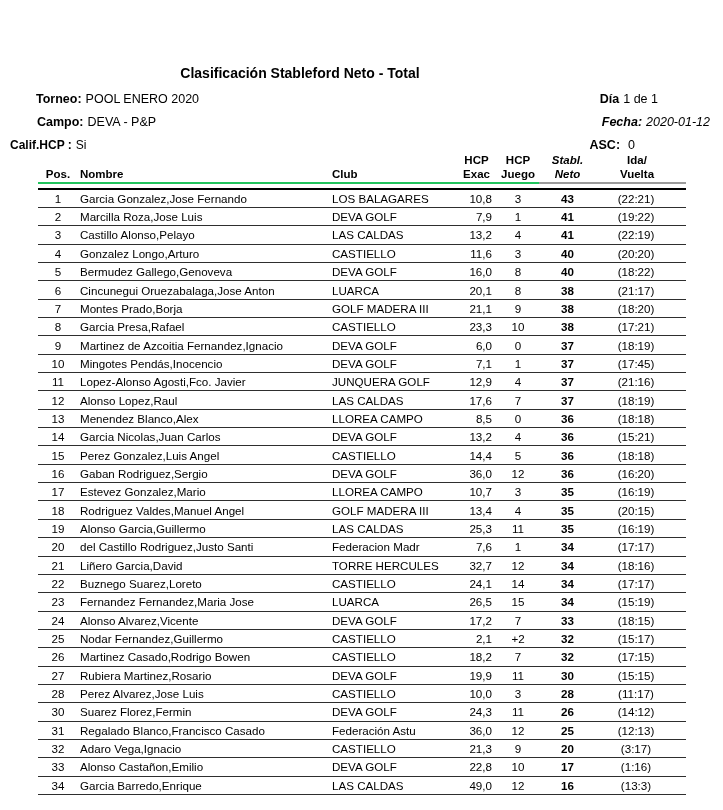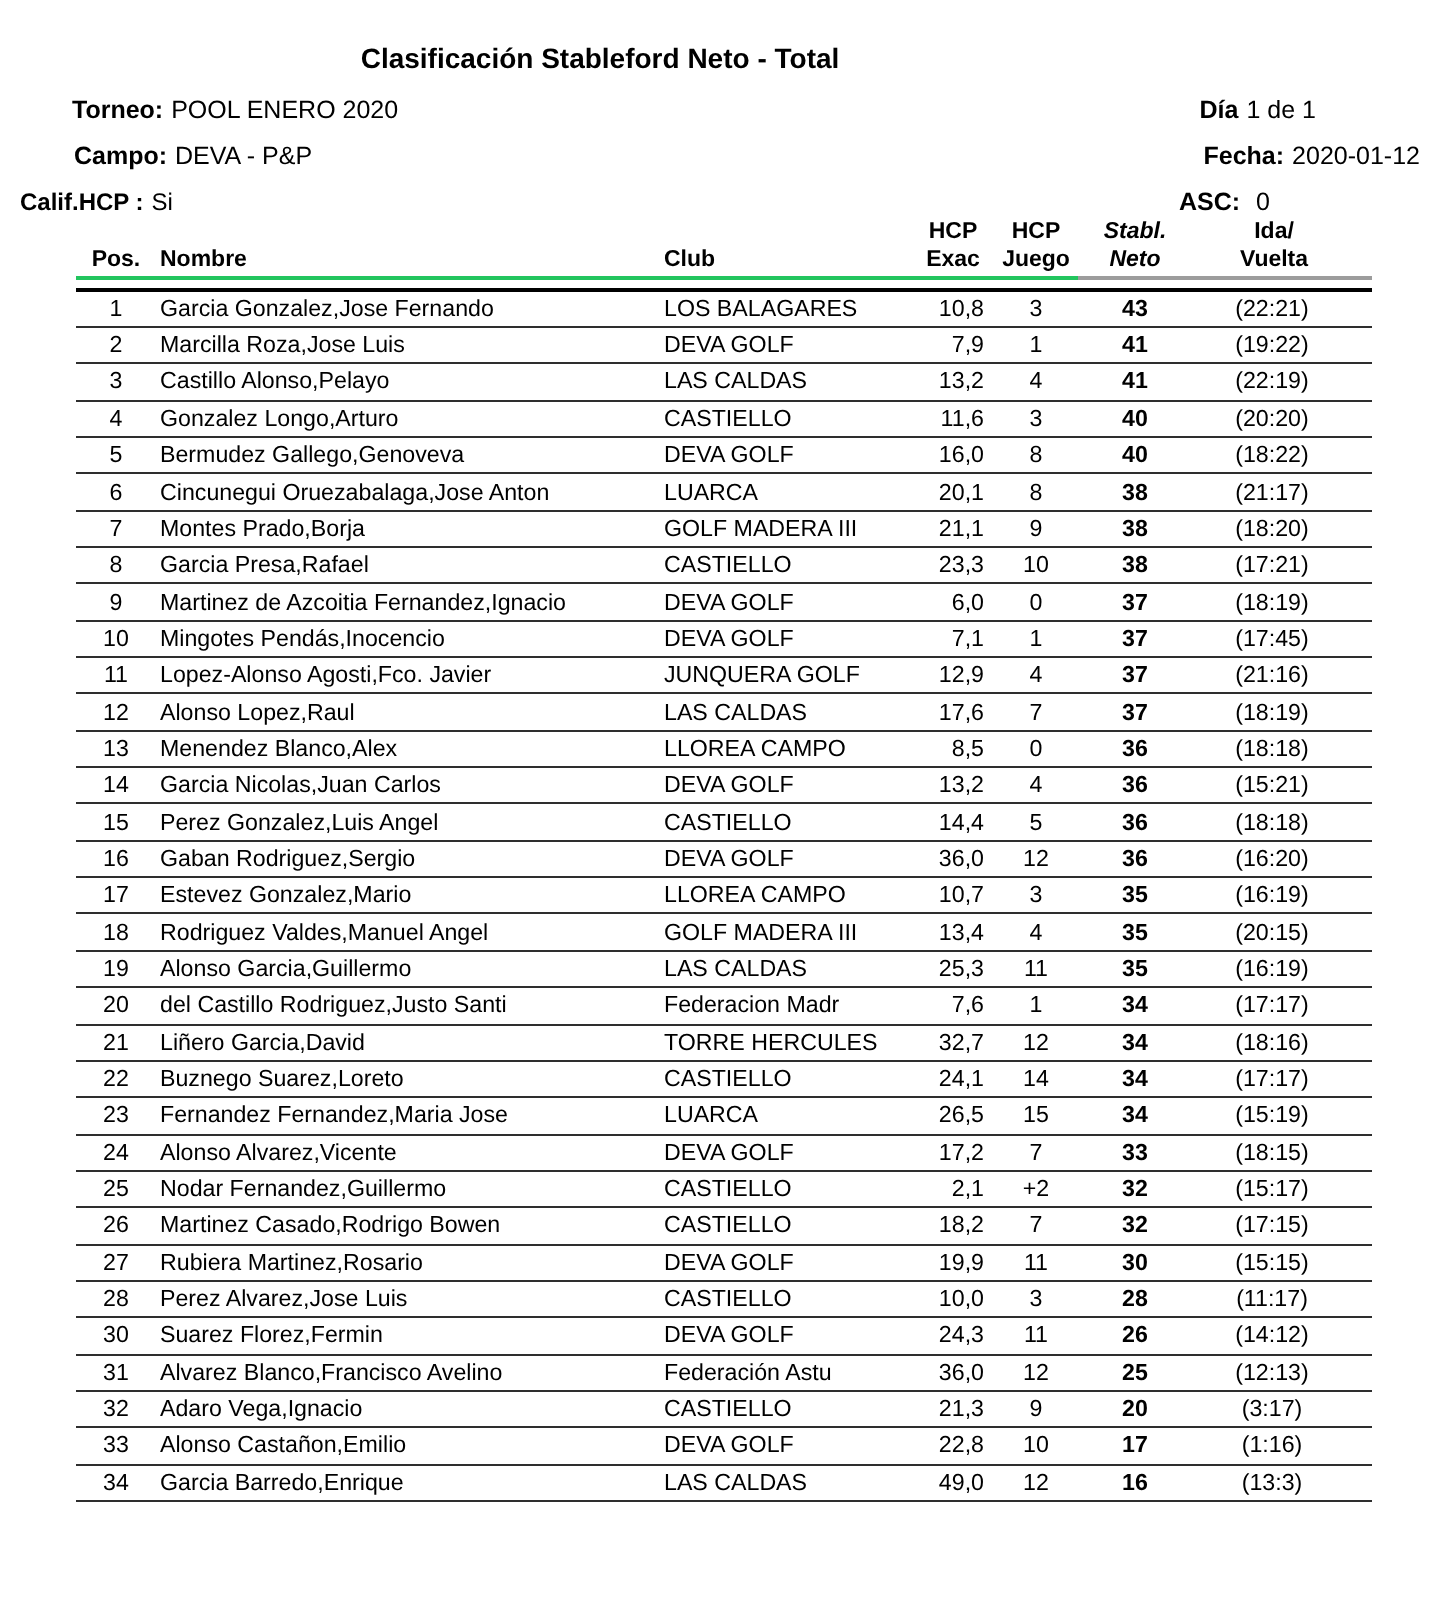--- a/index.html
+++ b/index.html
@@ -4,34 +4,35 @@
 <style>
   * { margin:0; padding:0; box-sizing:border-box; }
   html,body { background:#fff; }
   .page {
     position:relative;
     width:723px; height:756px;
     background:#fff;
     color:#000;
     font-family:"Liberation Sans","DejaVu Sans",sans-serif;
     overflow:hidden;
+    margin-top:44px;
   }
   .title {
     position:absolute; top:21px; left:0; width:600px;
     text-align:center;
     font-size:14px; font-weight:bold;
   }
   .meta-line { position:absolute; font-size:12.5px; white-space:nowrap; }
   .meta-label { font-weight:bold;text-align:center; }
   .meta-value { font-weight:normal; }
   .ml-torneo { top:48px; left:36px; }
   .ml-campo  { top:71px; left:37px; }
   .ml-calif  { top:94px; left:10px; font-size:12px; }
   .mr-dia    { top:48px; right:65px; }
-  .mr-fecha  { top:71px; right:13px; }
+  .mr-fecha  { top:71px; right:13px;font-style:italic; }
   .mr-asc    { top:94px; right:88px; }
   .gap { display:inline-block; width:4px; }
 
   table.results {
     position:absolute; top:110px; left:38px;
     width:648px;
     border-collapse:collapse;
     table-layout:fixed;
   }
   col.c-pos   { width:40px; }
@@ -398,21 +399,21 @@
       <td class="pos">30</td>
       <td class="nombre">Suarez Florez,Fermin</td>
       <td class="club">DEVA GOLF</td>
       <td class="exac">24,3</td>
       <td class="juego">11</td>
       <td class="neto">26</td>
       <td class="ida">(14:12)</td>
     </tr>
         <tr>
       <td class="pos">31</td>
-      <td class="nombre">Alvarez Blanco,Francisco Avelino</td>
+      <td class="nombre">Regalado Blanco,Francisco Casado</td>
       <td class="club">Federación Astu</td>
       <td class="exac">36,0</td>
       <td class="juego">12</td>
       <td class="neto">25</td>
       <td class="ida">(12:13)</td>
     </tr>
         <tr>
       <td class="pos">32</td>
       <td class="nombre">Adaro Vega,Ignacio</td>
       <td class="club">CASTIELLO</td>

